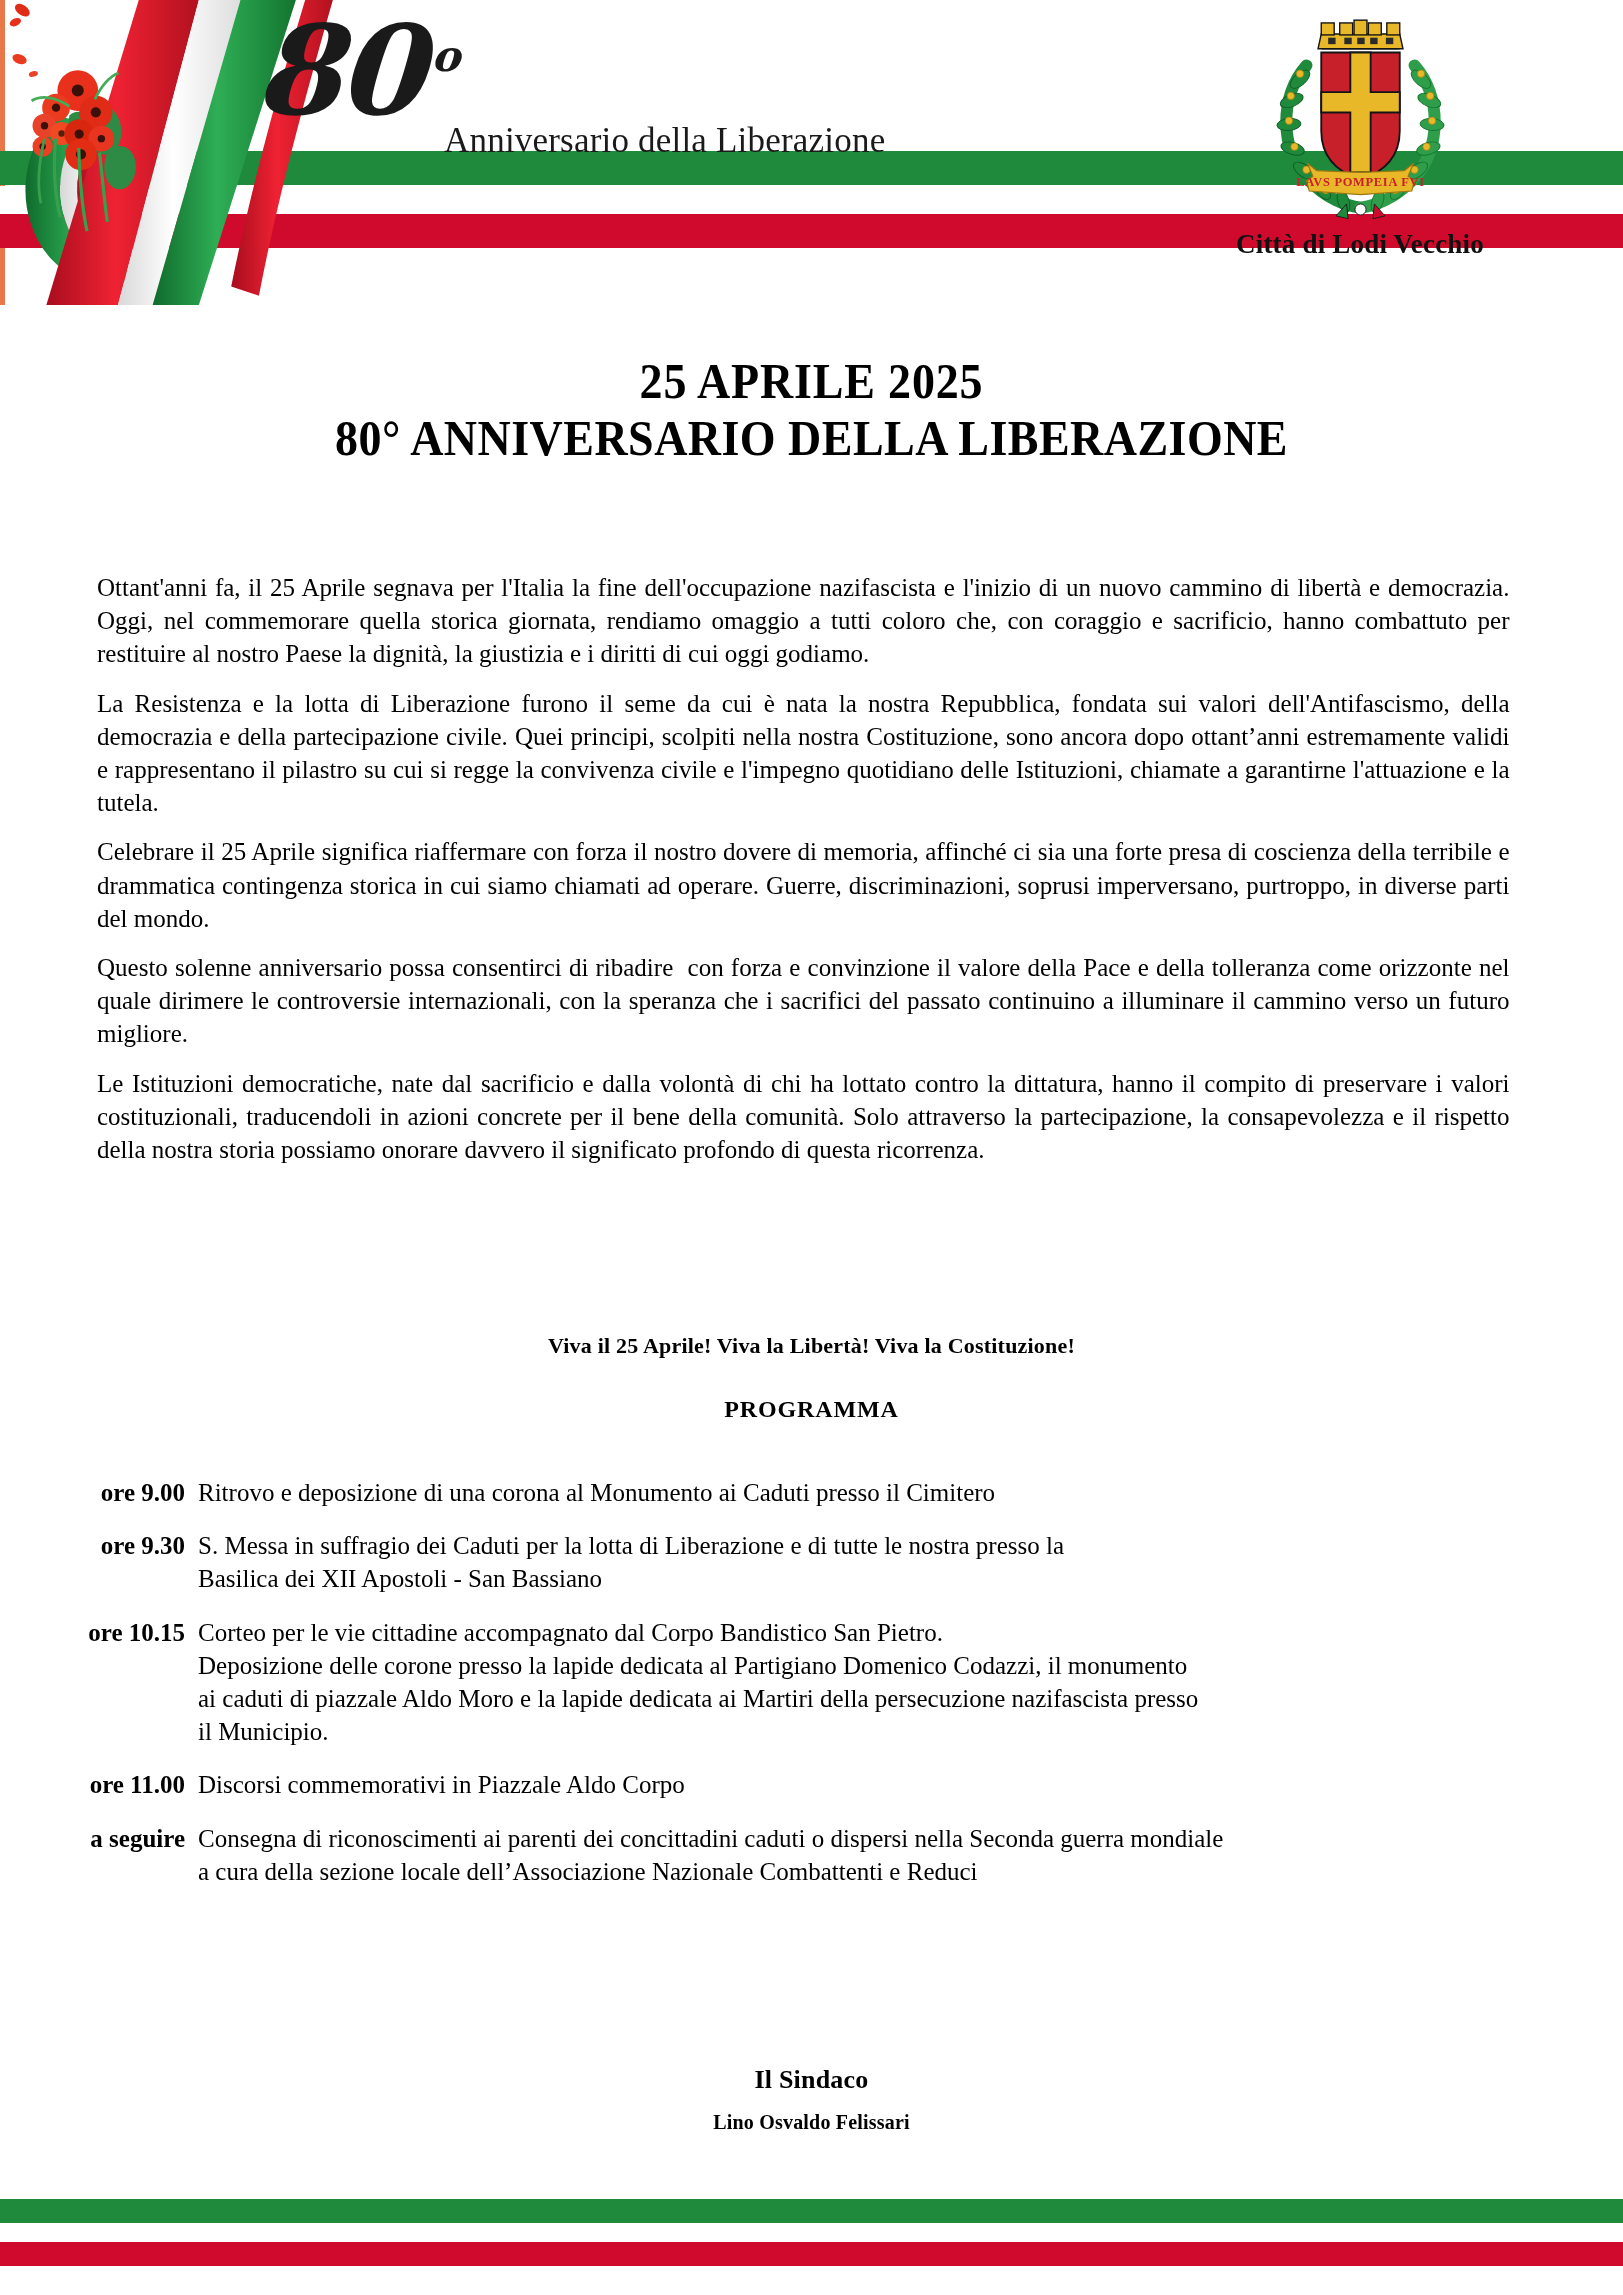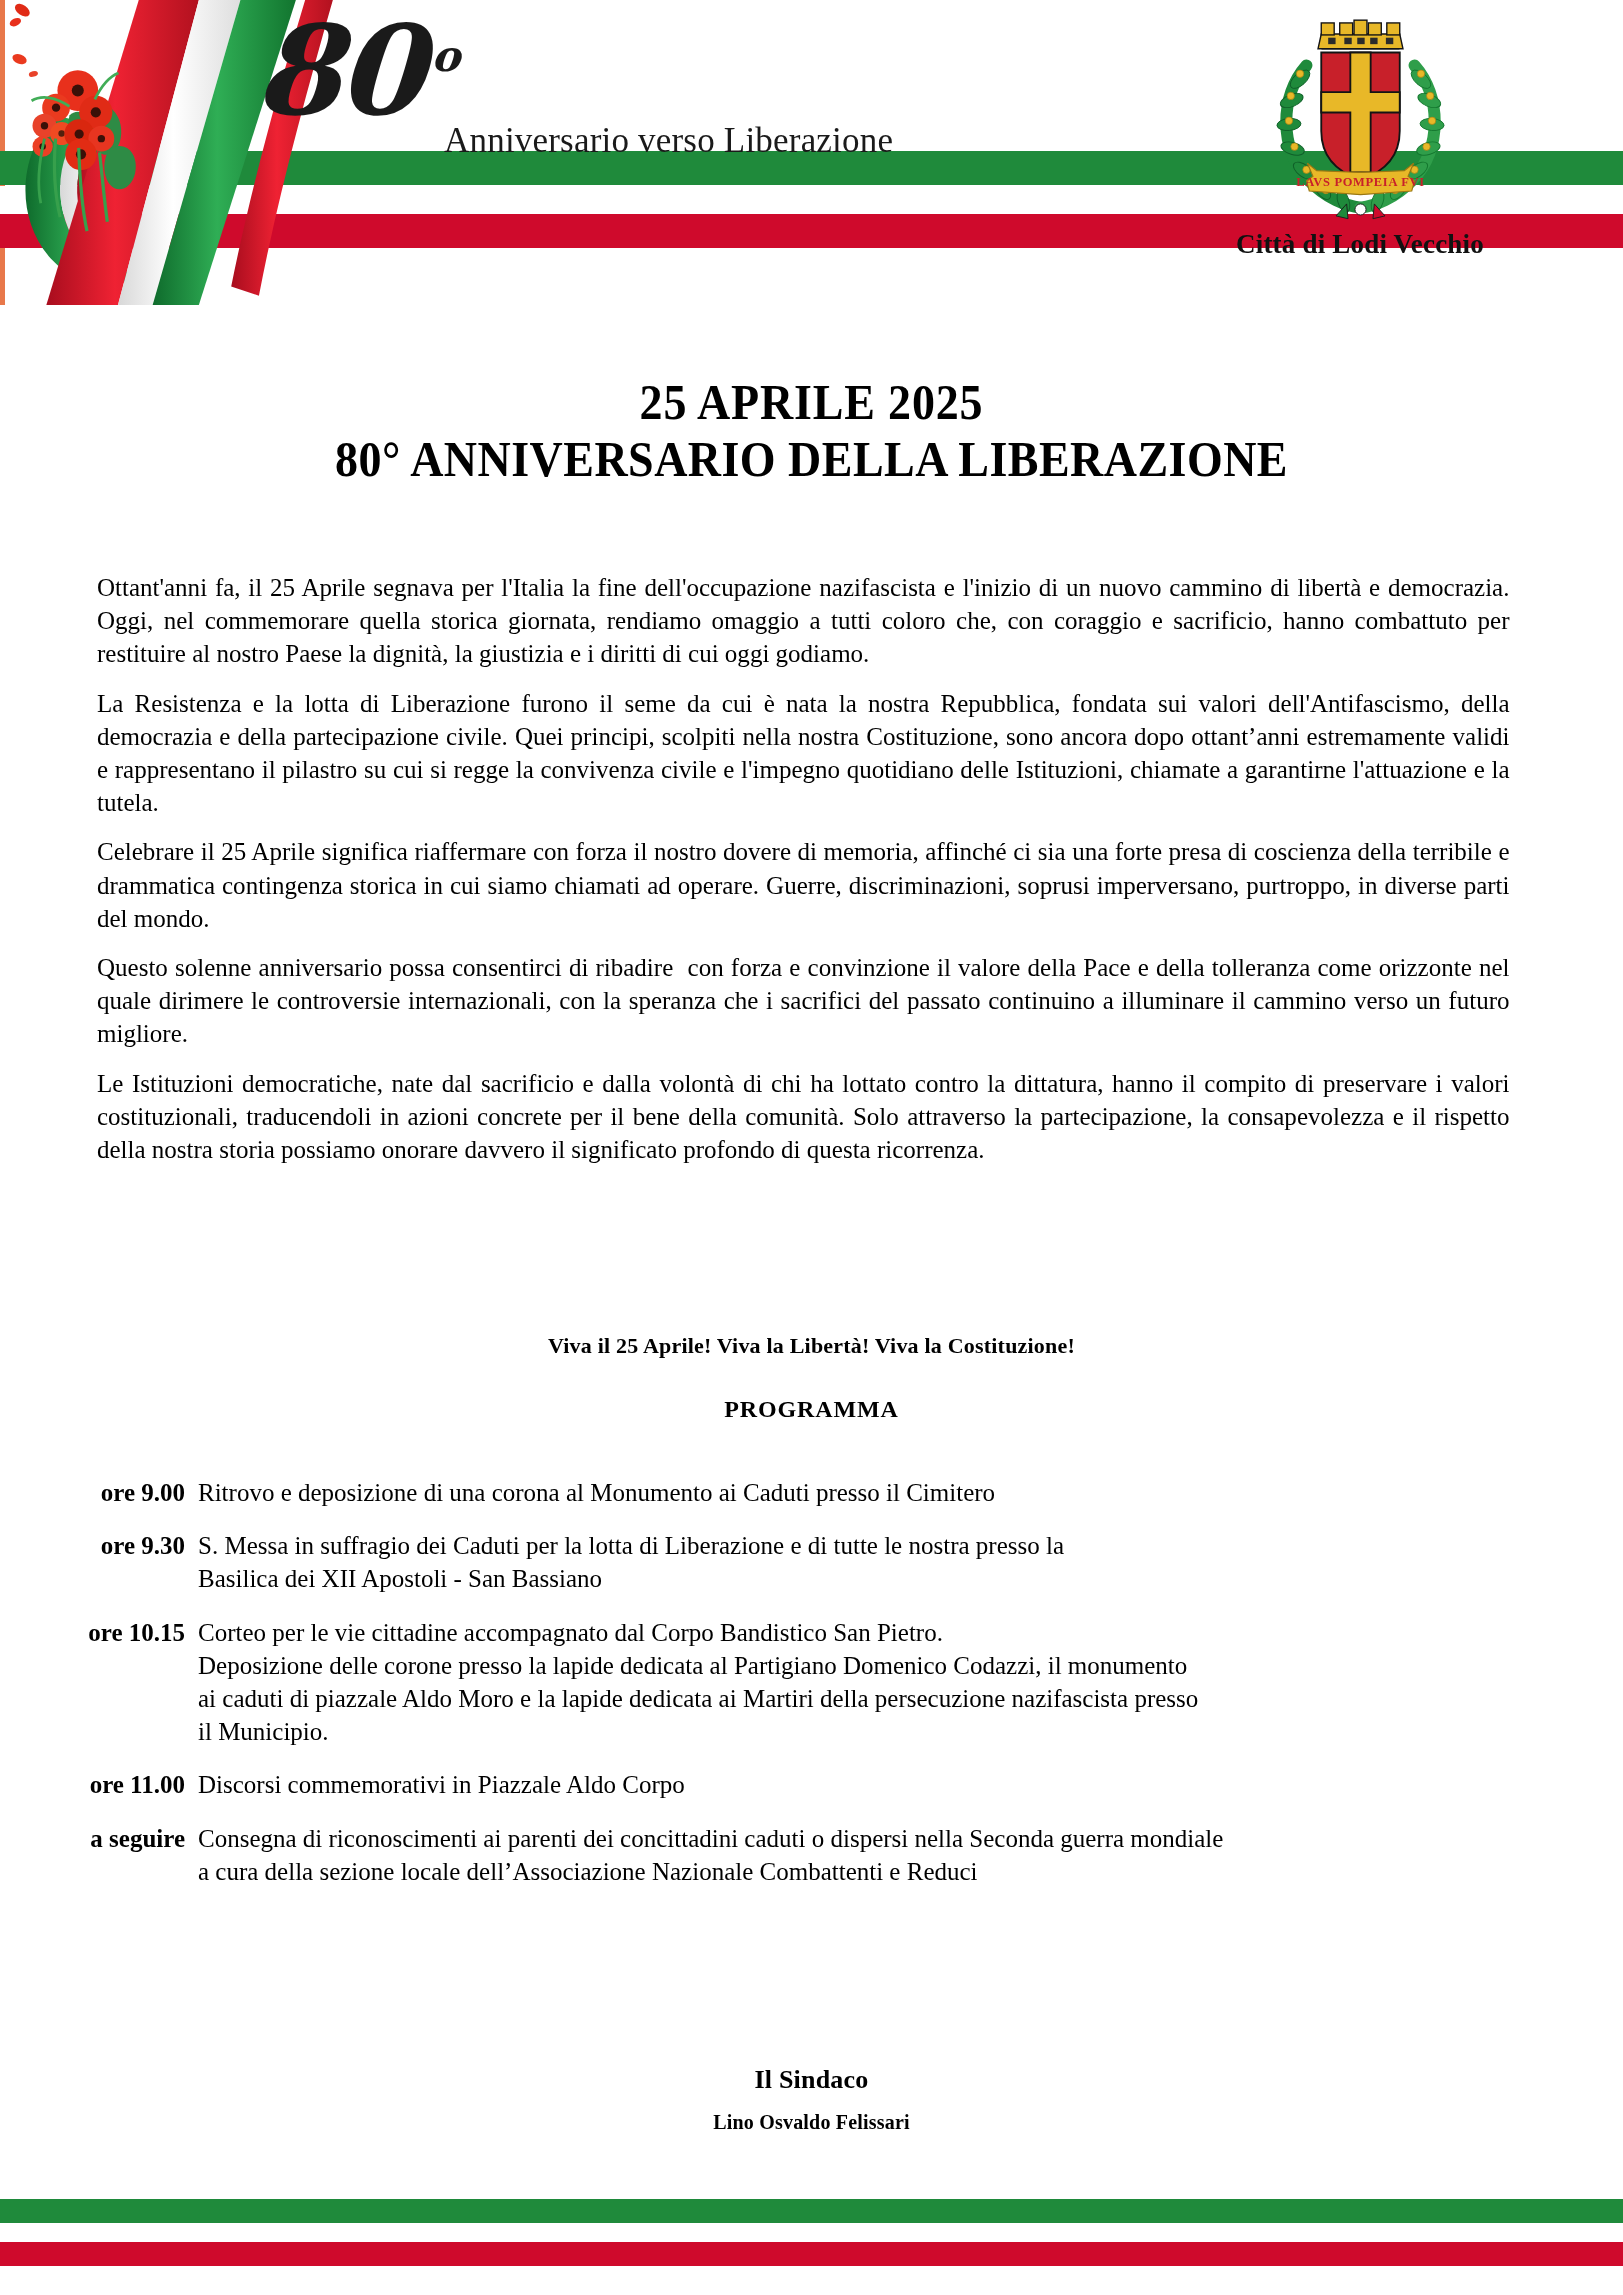--- a/index.html
+++ b/index.html
@@ -99,21 +99,20 @@
     letter-spacing: 0.2px;
     white-space: nowrap;
   }
 
   
   .title-wrap {
     position: absolute;
     left: 0; top: 353px;
     width: 1623px;
     text-align: center;
-    margin-top: 21px;
   }
   .title-line1 {
     font-family: "Liberation Serif", "DejaVu Serif", serif;
     font-weight: 700;
     font-size: 50px;
     letter-spacing: 0.9px;
     line-height: 1.12;
     transform: scaleX(0.92);
   }
   .title-line2 {
@@ -303,21 +302,21 @@
         <ellipse cx="72" cy="160" rx="10" ry="6" fill="#e8422a" transform="rotate(-15 72 160)"></ellipse>
         <ellipse cx="48" cy="22" rx="18" ry="11" fill="#e02b16" transform="rotate(35 48 22)"></ellipse>
       </g>
     </svg>
   </div>
 
   <div class="eighty">
     <span>80</span><span class="deg">o</span>
   </div>
 
-  <div class="anniv-word">Anniversario verso Liberazione</div>
+  <div class="anniv-word">Anniversario della Liberazione</div>
 
   <div class="crest-block">
     <svg class="crest-svg" width="217" height="217" viewBox="0 0 470 470" xmlns="http://www.w3.org/2000/svg">
 
       <g stroke="#141414" stroke-width="3">
         <rect x="152" y="66" width="166" height="18" fill="#c8202a"></rect>
         <path d="M143 84 L327 84 L320 52 L150 52 Z" fill="#e8b828"></path>
         <rect x="150" y="28" width="28" height="26" fill="#e8b828"></rect>
         <rect x="190" y="28" width="28" height="26" fill="#e8b828"></rect>
         <rect x="221" y="22" width="28" height="32" fill="#e8b828"></rect>

